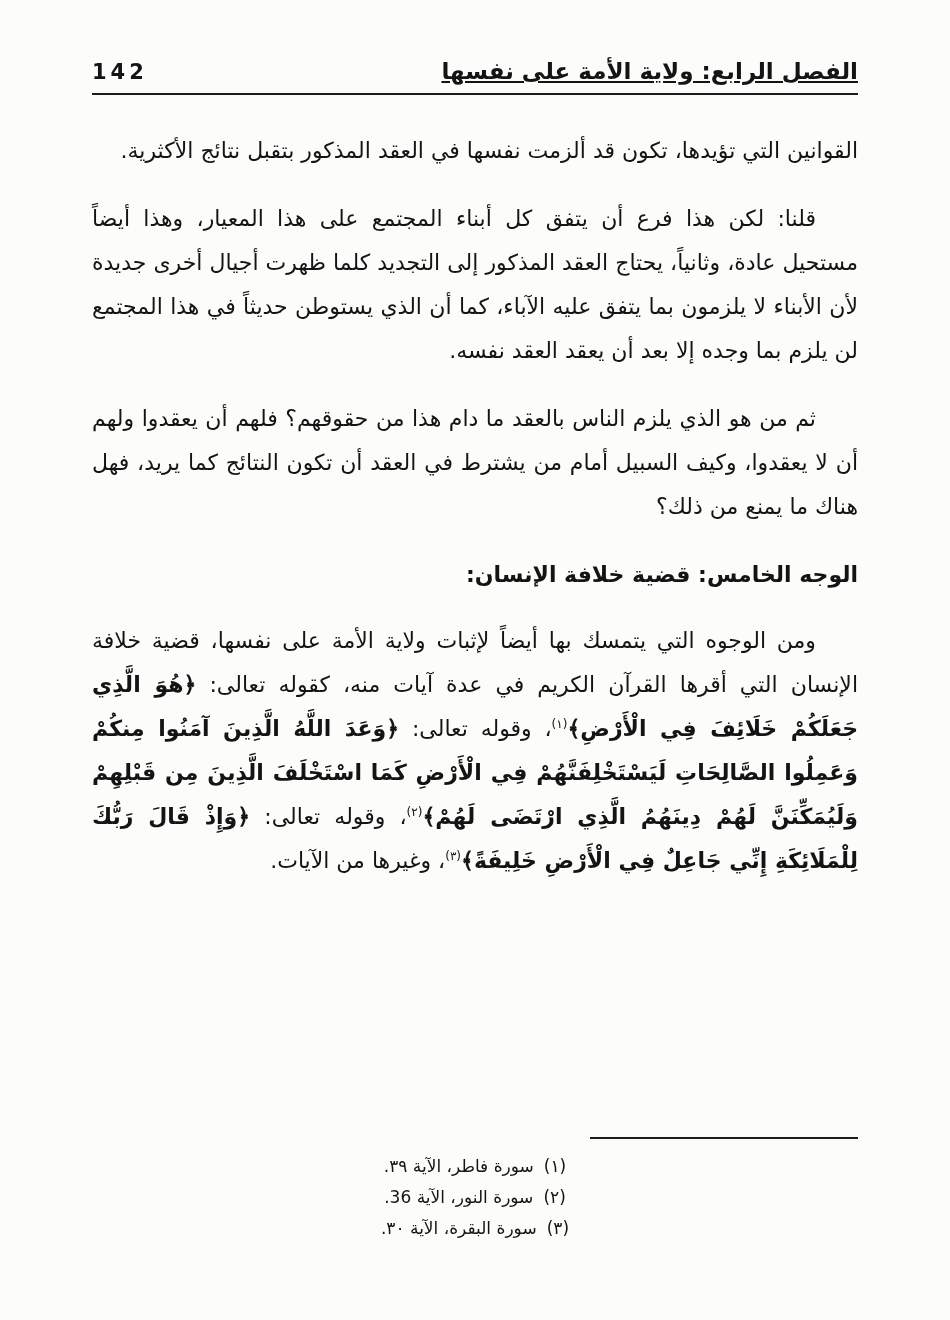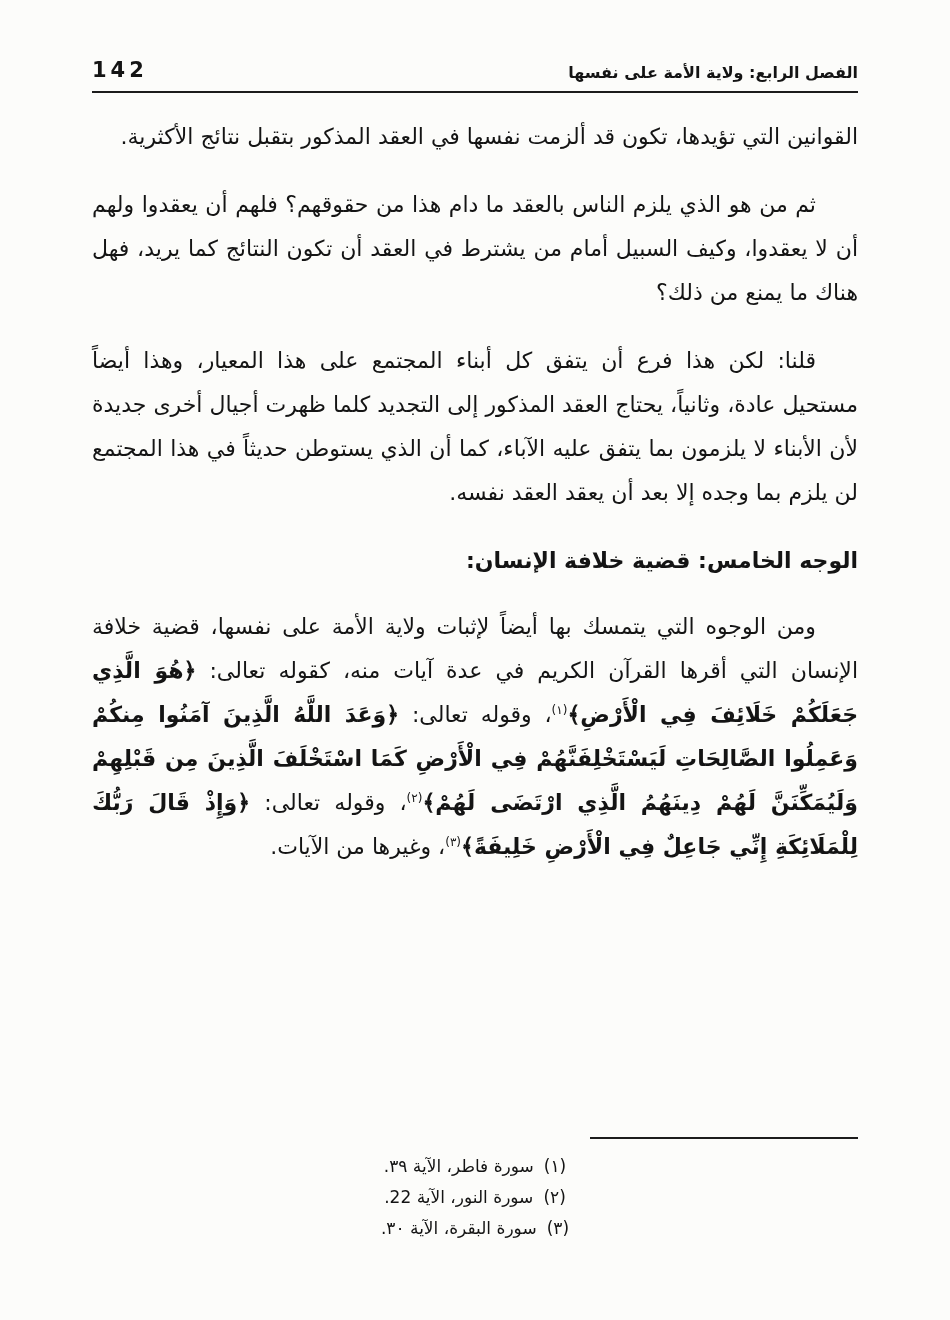--- a/index.html
+++ b/index.html
@@ -19,33 +19,34 @@
     overflow: hidden;
   }
   .page-header {
     display: flex;
     justify-content: space-between;
     align-items: flex-end;
     padding-bottom: 9px;
   }
   .chapter-title {
     font-weight: bold;
-    font-size: 16px;
+    font-size: 23px;
+    text-decoration: underline;
   }
   .page-number {
     font-weight: bold;
     font-size: 21px;
     letter-spacing: 4px;
     direction: rtl;
   }
   .header-rule {
     border-top: 2px solid #1c1c1c;
   }
   .body-text {
-    padding-top: 22px;
+    padding-top: 34px;
     font-size: 22px;
     line-height: 44px;
     text-align: justify;
   }
   .para {
     margin-bottom: 24px;
     text-indent: 42px;
   }
   .para.no-indent { text-indent: 0; }
   .para.last { margin-bottom: 0; }
@@ -90,34 +91,34 @@
 <div class="page">
 
   <header class="page-header">
     <span class="chapter-title">الفصل الرابع: ولاية الأمة على نفسها</span>
     <span class="page-number">142</span>
   </header>
   <div class="header-rule"></div>
 
   <main class="body-text">
     <p class="para no-indent">القوانين التي تؤيدها، تكون قد ألزمت نفسها في العقد المذكور بتقبل نتائج الأكثرية.</p>
+    <p class="para">قلنا: لكن هذا فرع أن يتفق كل أبناء المجتمع على هذا المعيار، وهذا أيضاً مستحيل عادة، وثانياً، يحتاج العقد المذكور إلى التجديد كلما ظهرت أجيال أخرى جديدة لأن الأبناء لا يلزمون بما يتفق عليه الآباء، كما أن الذي يستوطن حديثاً في هذا المجتمع لن يلزم بما وجده إلا بعد أن يعقد العقد نفسه.</p>
     <p class="para">ثم من هو الذي يلزم الناس بالعقد ما دام هذا من حقوقهم؟ فلهم أن يعقدوا ولهم أن لا يعقدوا، وكيف السبيل أمام من يشترط في العقد أن تكون النتائج كما يريد، فهل هناك ما يمنع من ذلك؟</p>
-    <p class="para">قلنا: لكن هذا فرع أن يتفق كل أبناء المجتمع على هذا المعيار، وهذا أيضاً مستحيل عادة، وثانياً، يحتاج العقد المذكور إلى التجديد كلما ظهرت أجيال أخرى جديدة لأن الأبناء لا يلزمون بما يتفق عليه الآباء، كما أن الذي يستوطن حديثاً في هذا المجتمع لن يلزم بما وجده إلا بعد أن يعقد العقد نفسه.</p>
 
     <h2 class="section-heading">الوجه الخامس: قضية خلافة الإنسان:</h2>
 
     <p class="para last"><span>ومن الوجوه التي يتمسك بها أيضاً لإثبات ولاية الأمة على نفسها، قضية خلافة الإنسان التي أقرها القرآن الكريم في عدة آيات منه، كقوله تعالى: </span><span class="quran">﴿هُوَ الَّذِي جَعَلَكُمْ خَلَائِفَ فِي الْأَرْضِ﴾</span><sup class="fnref">(١)</sup><span>، وقوله تعالى: </span><span class="quran">﴿وَعَدَ اللَّهُ الَّذِينَ آمَنُوا مِنكُمْ وَعَمِلُوا الصَّالِحَاتِ لَيَسْتَخْلِفَنَّهُمْ فِي الْأَرْضِ كَمَا اسْتَخْلَفَ الَّذِينَ مِن قَبْلِهِمْ وَلَيُمَكِّنَنَّ لَهُمْ دِينَهُمُ الَّذِي ارْتَضَى لَهُمْ﴾</span><sup class="fnref">(٢)</sup><span>، وقوله تعالى: </span><span class="quran">﴿وَإِذْ قَالَ رَبُّكَ لِلْمَلَائِكَةِ إِنِّي جَاعِلٌ فِي الْأَرْضِ خَلِيفَةً﴾</span><sup class="fnref">(٣)</sup><span>، وغيرها من الآيات.</span></p>
   </main>
 
   <footer class="footnotes">
     <div class="fn-rule"></div>
     <div class="fn-line">
       <span class="fn-marker">(١)</span><span class="fn-text">سورة فاطر، الآية ٣٩.</span>
     </div>
     <div class="fn-line">
-      <span class="fn-marker">(٢)</span><span class="fn-text">سورة النور، الآية 22.</span>
+      <span class="fn-marker">(٢)</span><span class="fn-text">سورة النور، الآية 36.</span>
     </div>
     <div class="fn-line">
       <span class="fn-marker">(٣)</span><span class="fn-text">سورة البقرة، الآية ٣٠.</span>
     </div>
   </footer>
 
 </div>
 
 </body></html>

